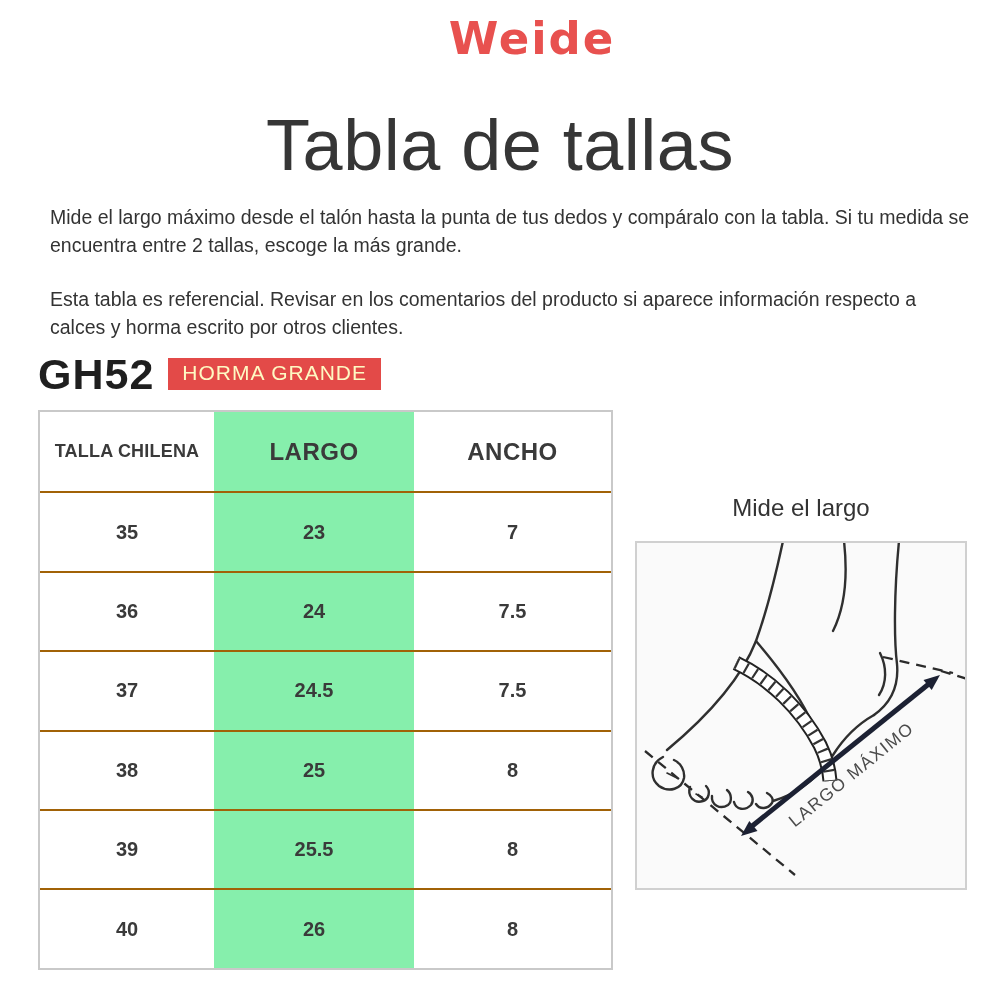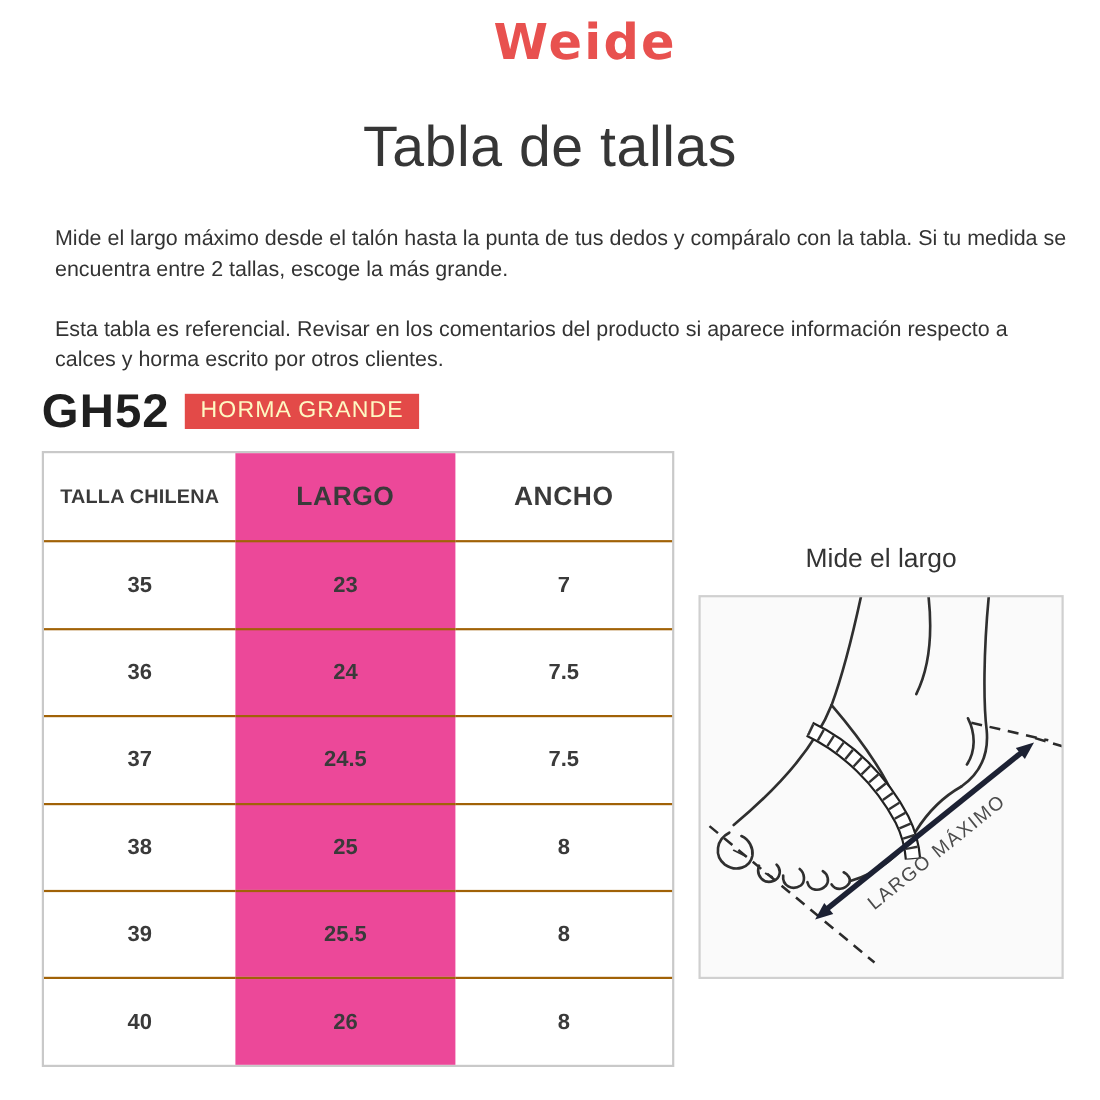--- a/index.html
+++ b/index.html
@@ -4,41 +4,41 @@
 <style>
   html,body{margin:0;padding:0;background:#ffffff;}
   body{width:1000px;height:1000px;position:relative;overflow:hidden;
        font-family:"Liberation Sans", sans-serif;color:#333;}
 
   .logo{position:absolute;top:12px;left:0;width:1000px;text-align:center;
         font-family:"DejaVu Sans", sans-serif;font-weight:bold;
         font-size:45px;letter-spacing:2px;color:#e8514f;padding-left:32px;}
 
   .title{position:absolute;top:104px;left:0;width:1000px;text-align:center;
-         font-size:52px;font-weight:400;color:#363636;letter-spacing:0.5px;}
+         font-size:72px;font-weight:400;color:#363636;letter-spacing:0.5px;}
 
   .para{position:absolute;left:50px;width:924px;font-size:19.5px;
         line-height:1.42;color:#333;}
   .para1{top:204px;}
   .para2{top:286px;}
 
   .product-row{position:absolute;left:38px;top:351px;height:46px;
                display:flex;align-items:center;gap:14px;}
   .model{font-size:43px;font-weight:bold;color:#1f1f1f;letter-spacing:1px;line-height:1;}
   .badge{background:#e34a48;color:#fef9c3;font-size:21px;letter-spacing:1px;
          padding:3px 14px 5px 14px;line-height:1.1;}
 
   .size-table{position:absolute;left:38px;top:410px;width:575px;height:560px;
               box-sizing:border-box;border:2px solid #c9c9c9;background:#fff;
               display:grid;grid-template-columns:174px 200px 197px;
               grid-auto-rows:79.4px;}
   .cell{display:flex;align-items:center;justify-content:center;
         font-weight:bold;color:#3a3a3a;box-sizing:border-box;}
   .cell.rowline{border-top:2px solid #a16207;}
-  .cell.hl{background:#ec4899;}
+  .cell.hl{background:#86efac;}
   .h-talla{font-size:18px;letter-spacing:0.2px;border-radius:26px;}
   .h-big{font-size:24px;letter-spacing:0.5px;}
   .val{font-size:20px;}
 
   .diagram-caption{position:absolute;left:635px;top:494px;width:332px;
                    text-align:center;font-size:24px;color:#333;}
   .diagram-box{position:absolute;left:635px;top:541px;width:332px;height:349px;
                box-sizing:border-box;border:2px solid #d0d0d0;background:#fafafa;}
   .diagram-box svg{display:block;width:100%;height:100%;}
 </style>

